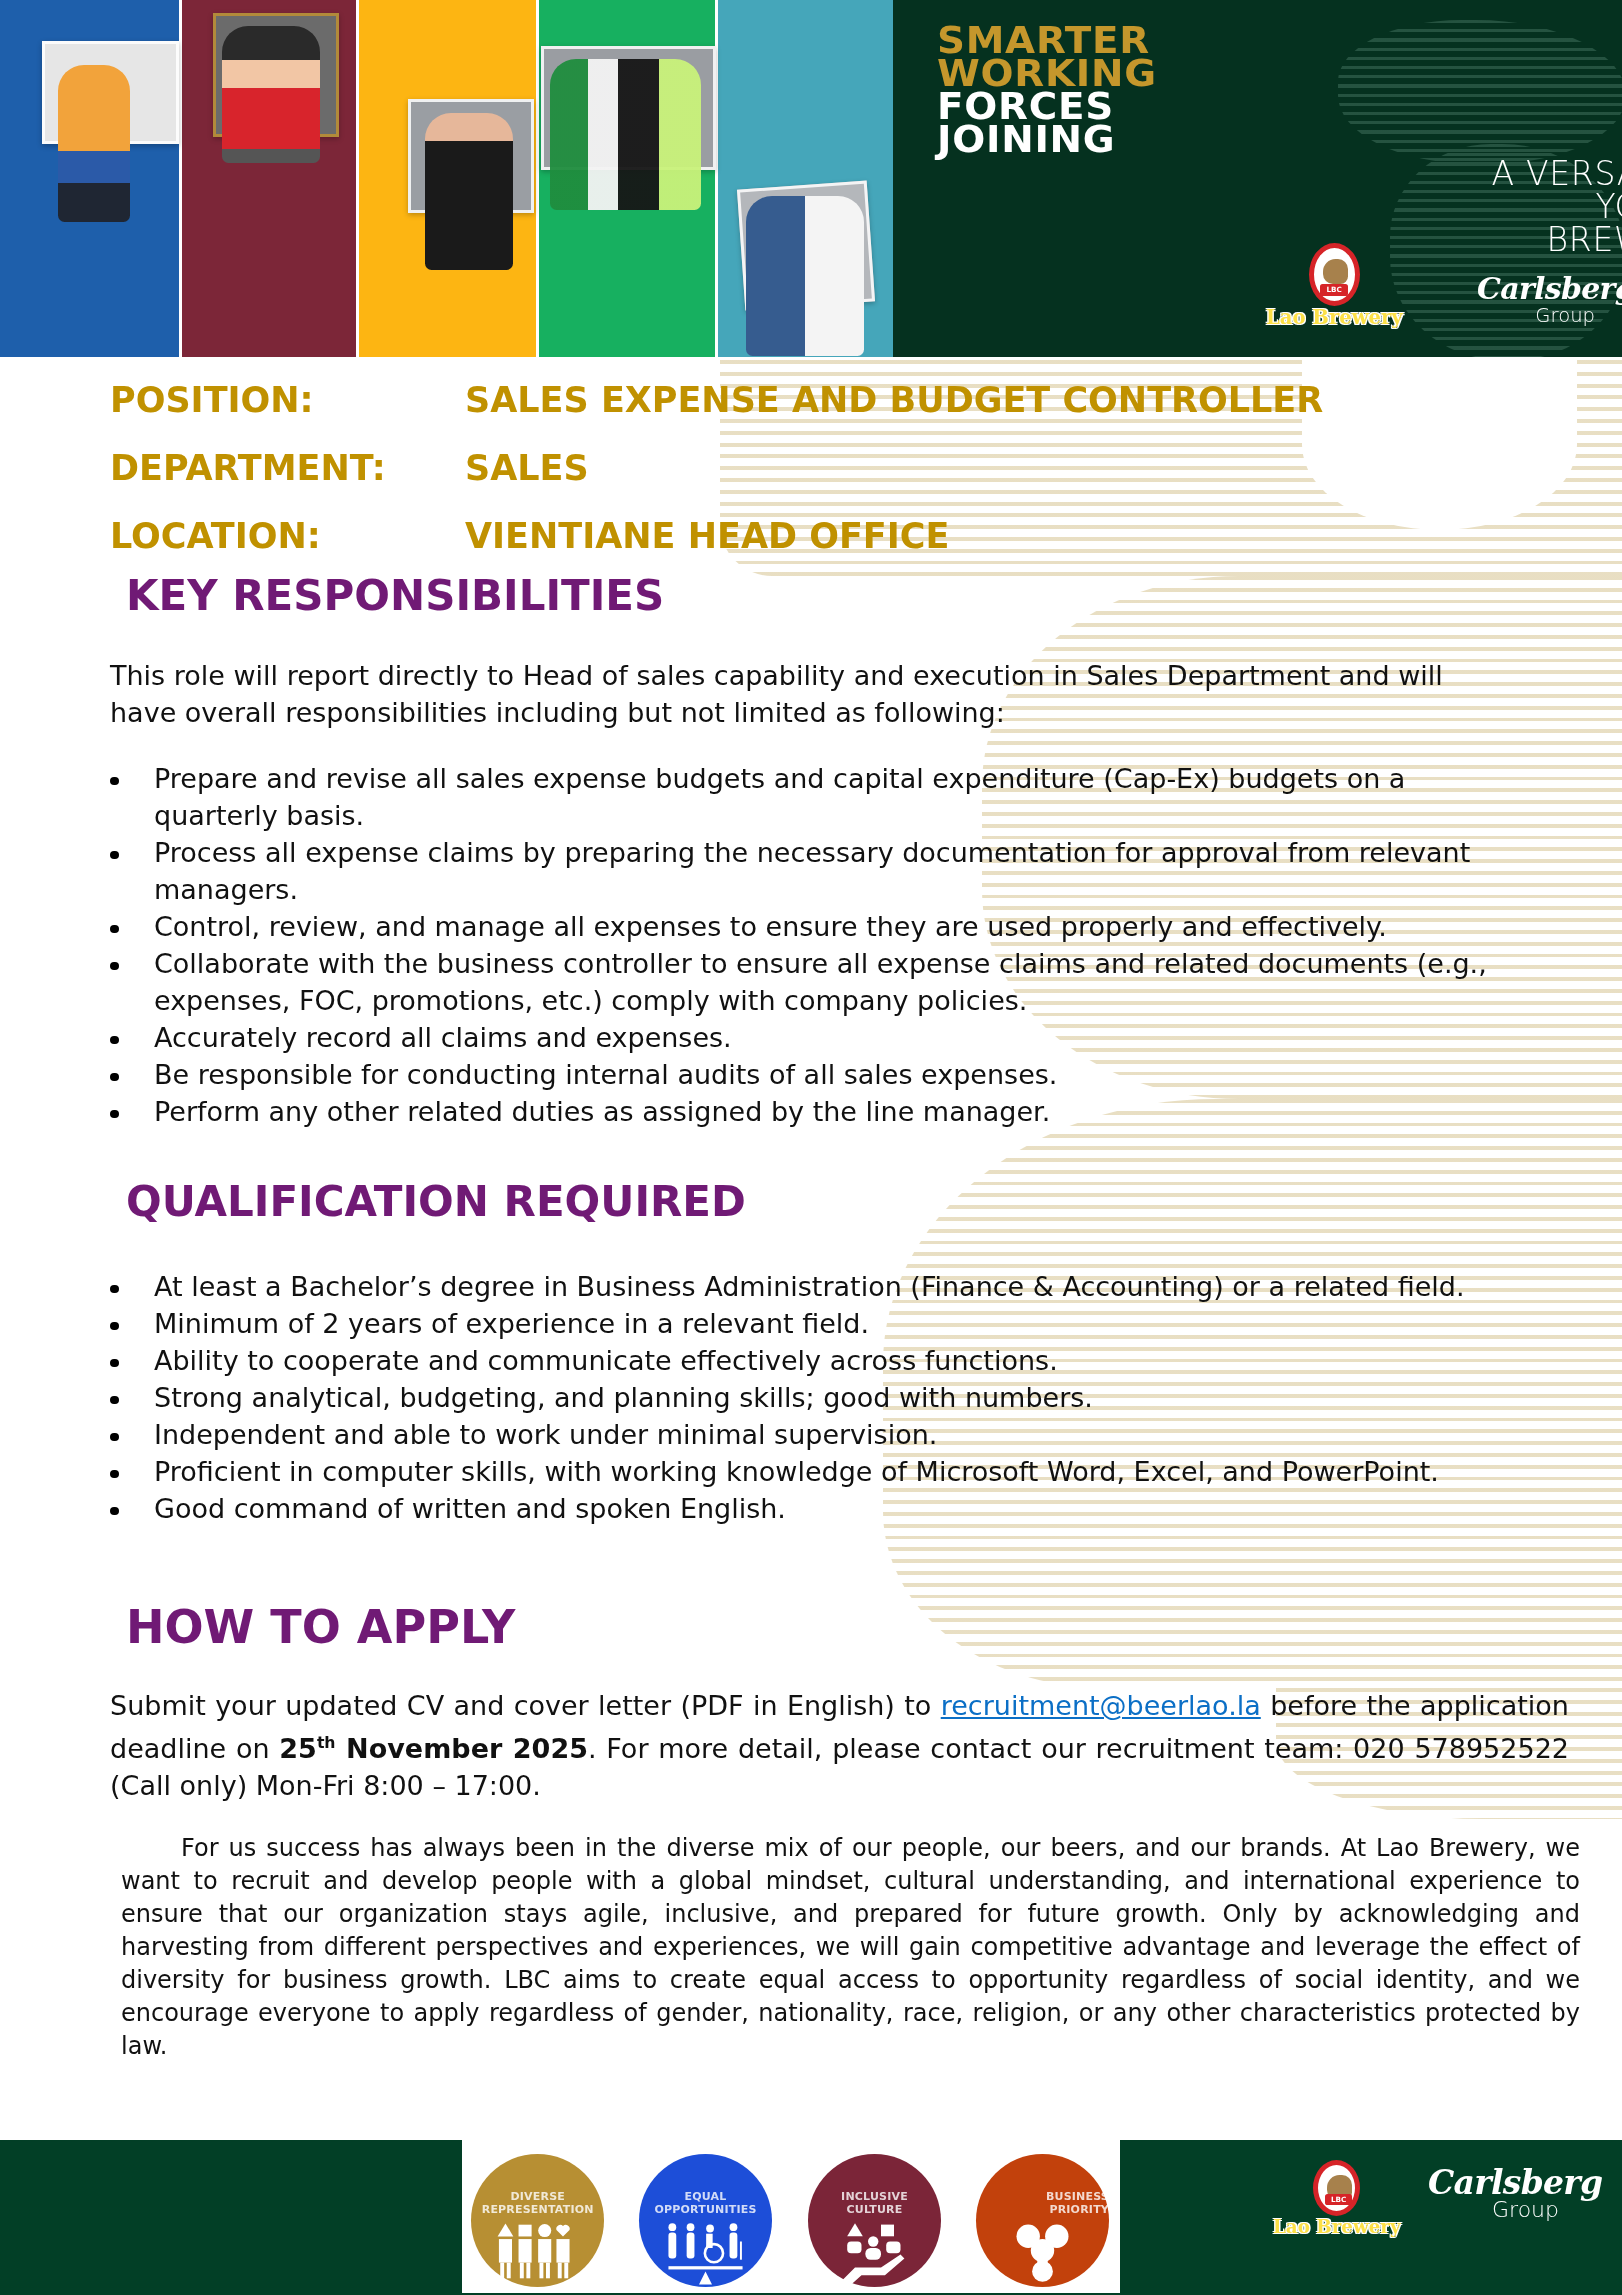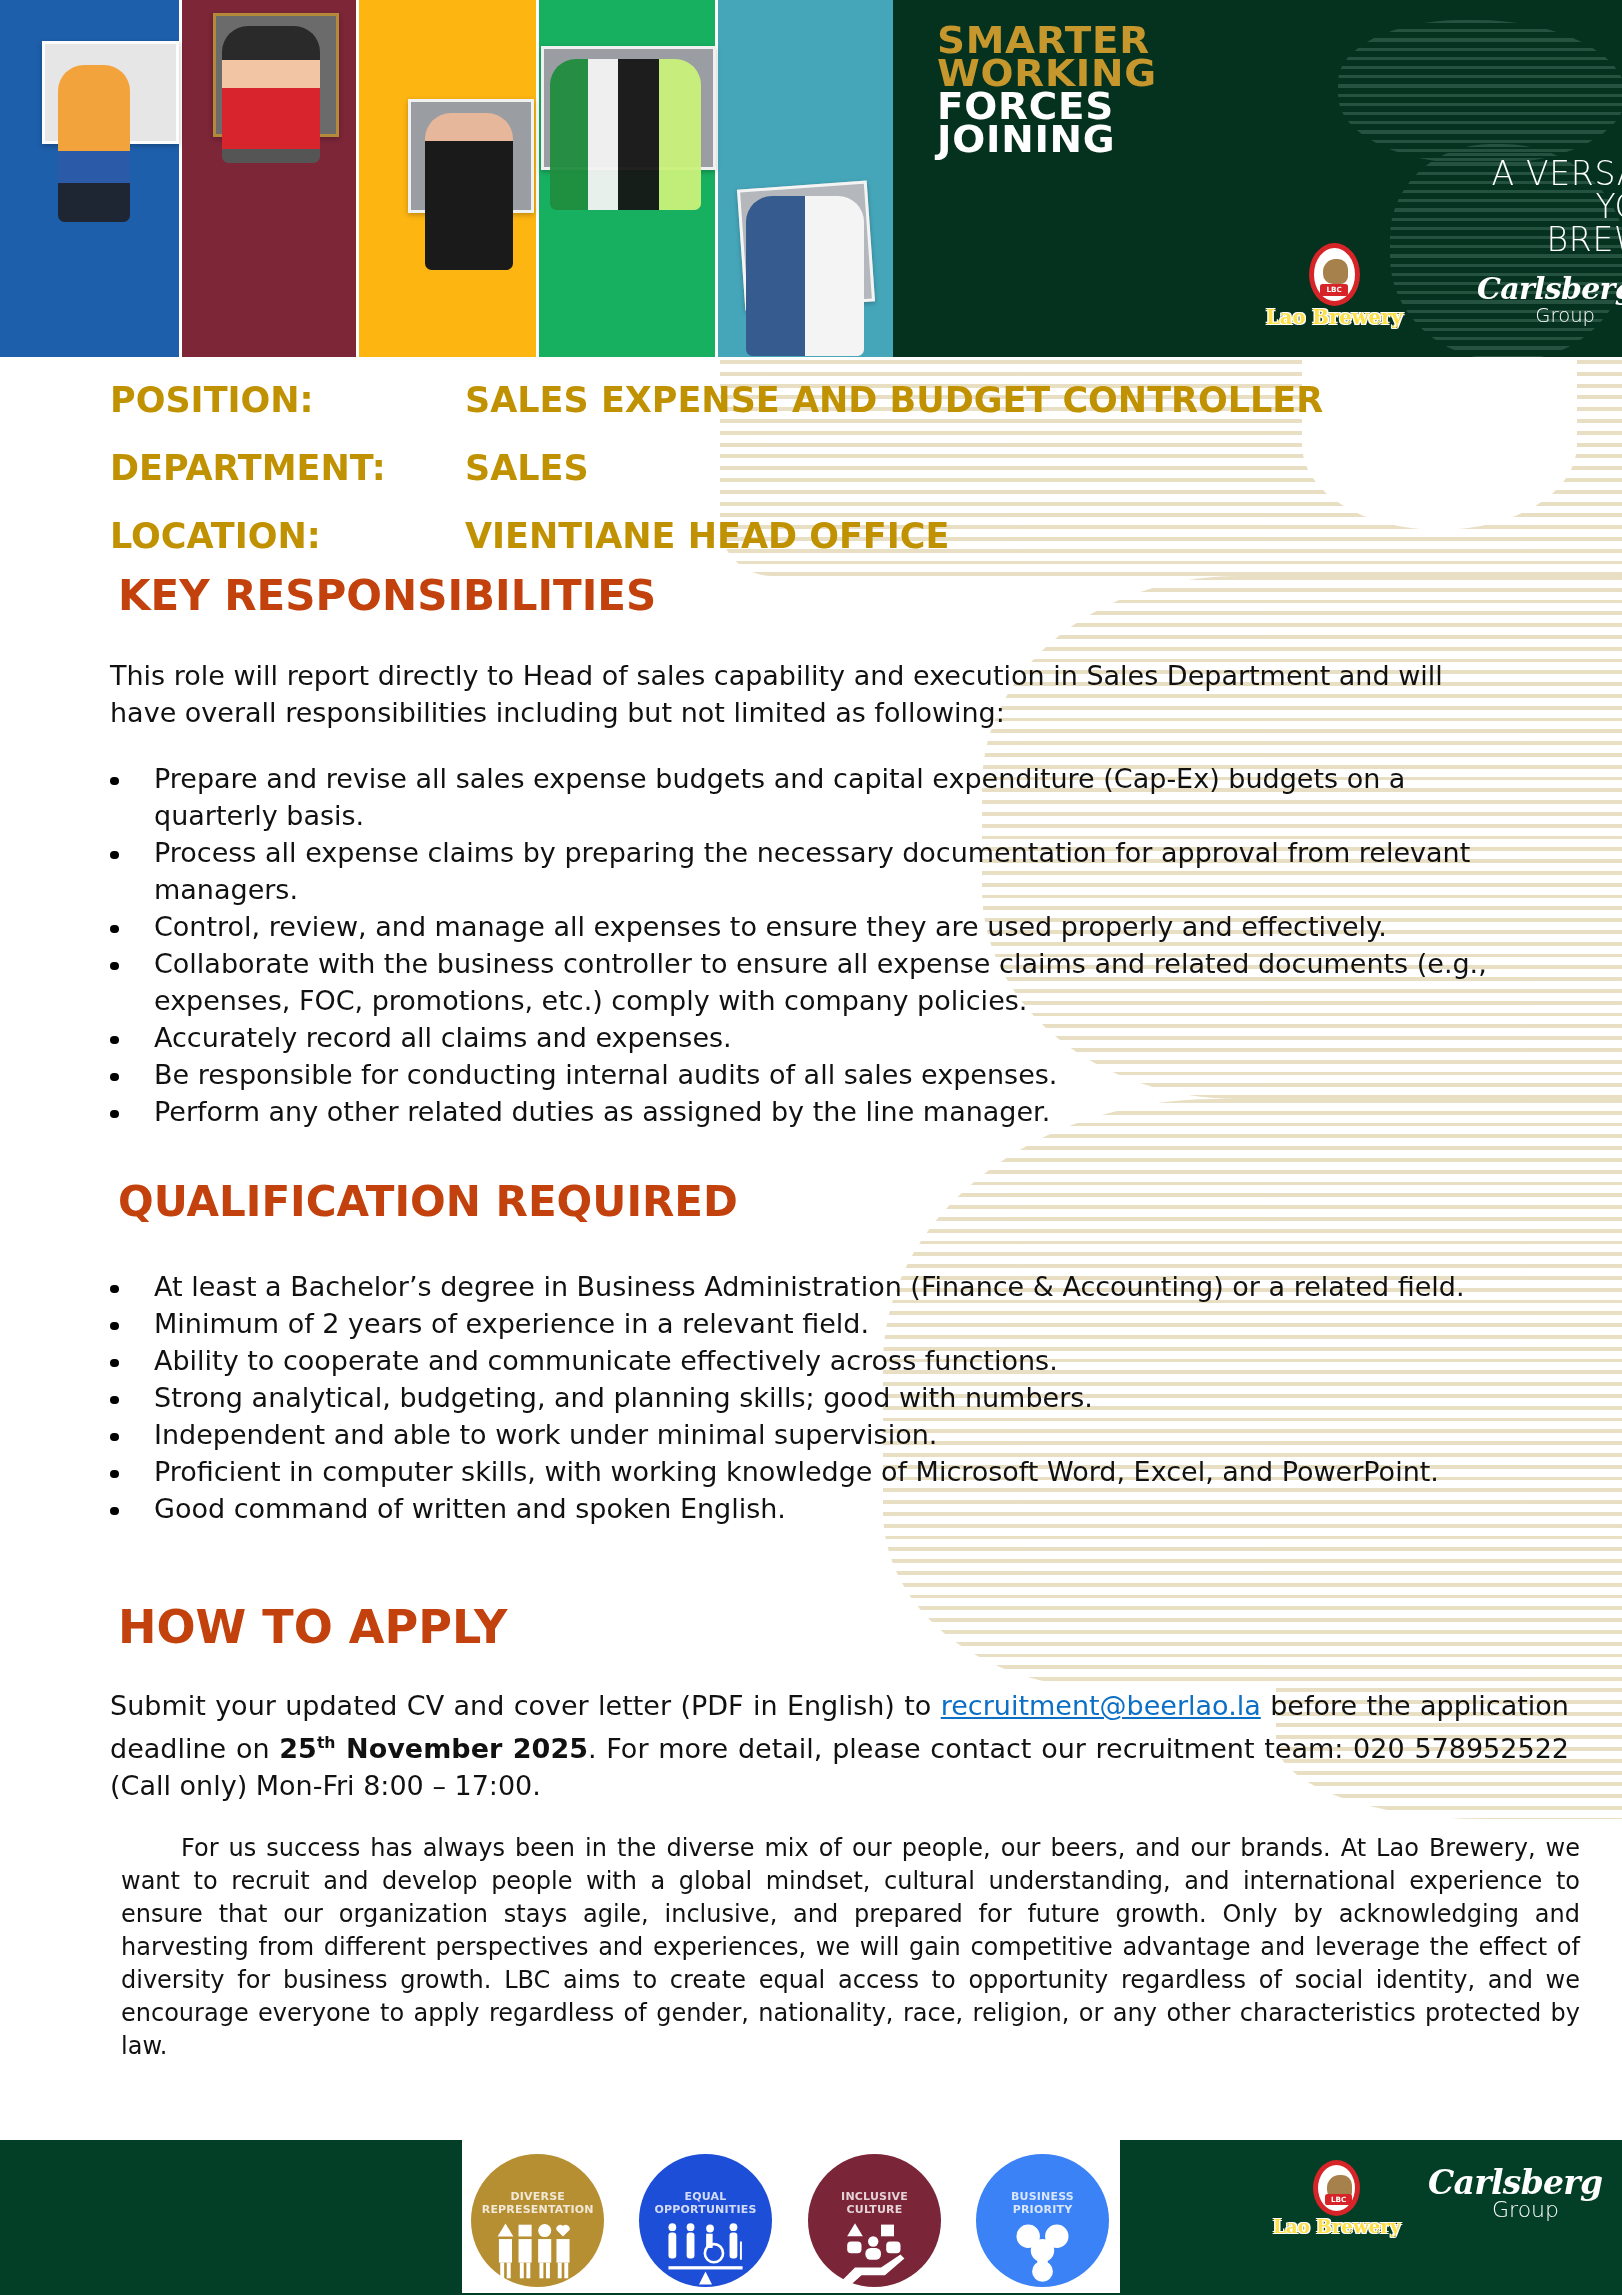--- a/index.html
+++ b/index.html
@@ -29,21 +29,21 @@
   .logo-carls{position:absolute;color:#fff;text-align:right;}
   .carls-word{font-family:"DejaVu Serif",serif;font-style:italic;font-weight:bold;font-size:30px;line-height:33px;letter-spacing:-0.7px;}
   .carls-group{font-family:"DejaVu Sans",sans-serif;font-size:19.6px;font-weight:300;line-height:21px;}
   
   .stripes{position:absolute;background:repeating-linear-gradient(180deg,rgba(214,196,146,.55) 0 3.9px,transparent 3.9px 11.8px);}
   
   .content{position:absolute;left:110px;top:366px;width:1459px;}
   .meta-row{display:flex;height:68px;align-items:center;}
   .meta-label{width:355px;color:#c09100;font-weight:bold;font-size:35px;letter-spacing:0px;}
   .meta-value{color:#c09100;font-weight:bold;font-size:35px;}
-  .section-title{color:#c2410c;font-weight:bold;font-size:42px;margin:8px;}
+  .section-title{color:#701a75;font-weight:bold;font-size:42px;margin:16px;}
   .para{font-size:27px;line-height:37px;margin:0;}
   ul.bullets{margin:0;padding:0 0 0 44px;list-style:none;}
   ul.bullets li{position:relative;font-size:27px;line-height:37px;}
   ul.bullets li::before{content:"";position:absolute;left:-44px;top:16.4px;width:8.5px;height:8.5px;border-radius:50%;background:#000;}
   .email{color:#0b6fc6;text-decoration:underline;}
   .bold{font-weight:bold;}
   sup{font-size:15.7px;}
   .diversity{font-size:24px;line-height:33px;text-align:justify;text-indent:60px;margin:11px;}
   
   .footer-left{position:absolute;left:0;top:2140px;width:462px;height:156px;background:#023f26;}
@@ -228,21 +228,21 @@
         <polygon points="30,2 18,22 42,22"></polygon>
           <rect x="70" y="4" width="20" height="18"></rect>
         <circle cx="58" cy="30" r="8"></circle>
           <rect x="46" y="40" width="24" height="18" rx="8"></rect>
         <rect x="18" y="30" width="22" height="18" rx="6"></rect>
           <rect x="78" y="30" width="22" height="18" rx="6"></rect>
         <path d="M10 90 L30 70 L70 70 L100 50 L106 56 L76 82 L40 82 L22 98 Z"></path>
       </g>
     </svg>
   </div>
-  <div class="badge" style="left:514px;background:#3b82f6;">
+  <div class="badge" style="left:514px;background:#c2410c;text-align:right;">
     <div class="btxt">
         <div>BUSINESS</div>
         <div>PRIORITY</div>
       </div>
     <svg width="65" height="65" viewBox="0 0 100 100">
       <g fill="#fff">
         <circle cx="28" cy="22" r="18"></circle>
           <circle cx="72" cy="22" r="18"></circle>
           <circle cx="50" cy="44" r="18"></circle>
         <circle cx="50" cy="76" r="16"></circle>

